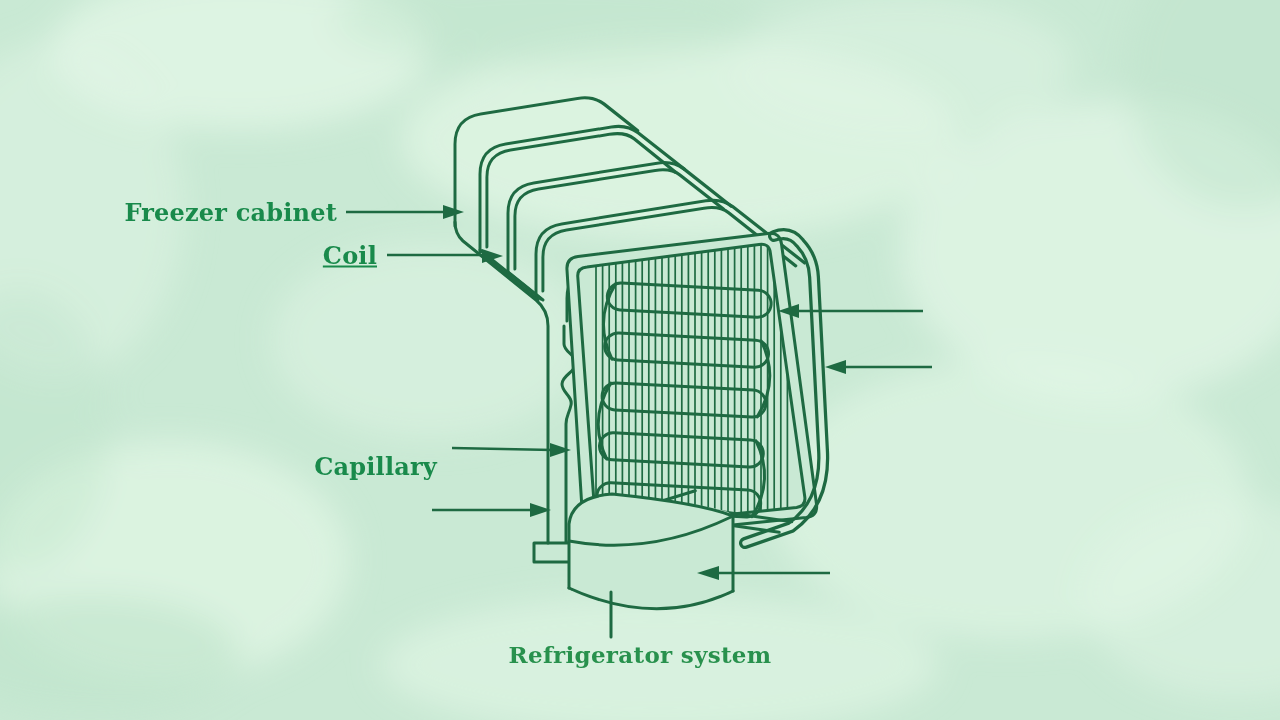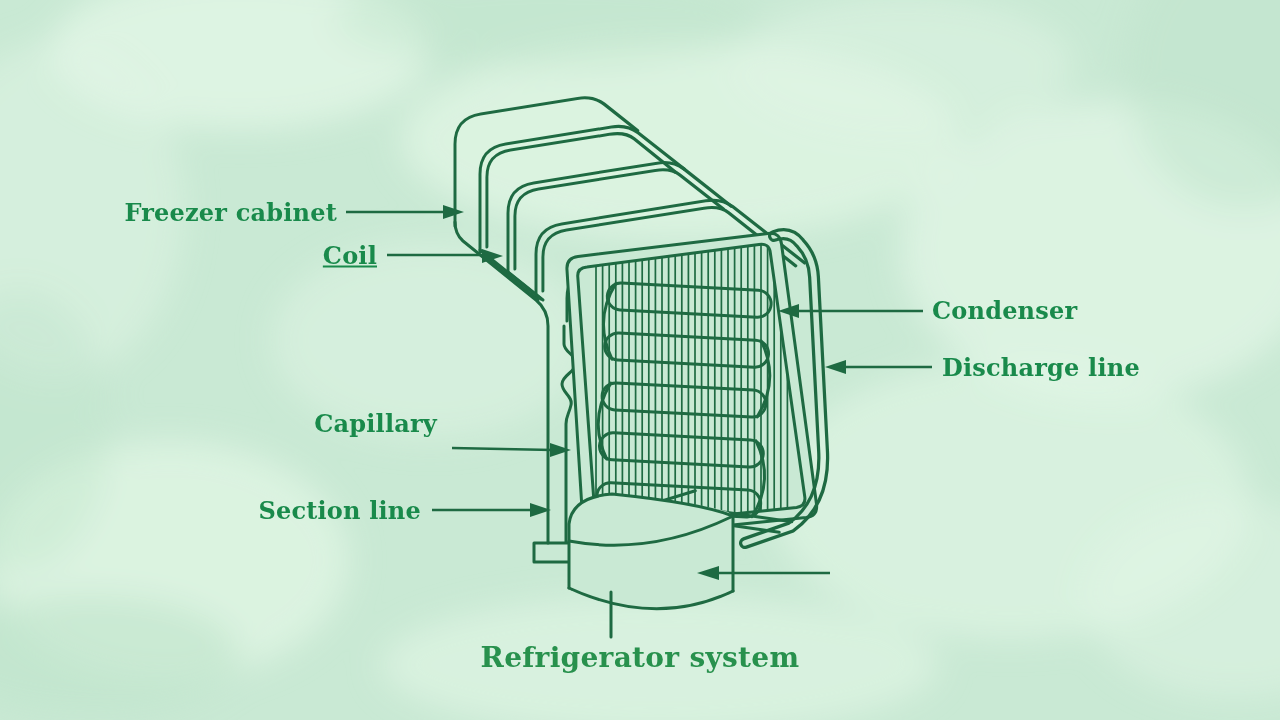--- a/index.html
+++ b/index.html
@@ -27,21 +27,21 @@
     font-weight:bold;
     white-space:nowrap;
     transform:translateY(-50%);
     letter-spacing:.2px;
   }
   .page-title{
     position:absolute;
     left:0;right:0;top:641px;
     text-align:center;
     color:var(--title);
-    font-size:28px;
+    font-size:23px;
     font-weight:bold;
     letter-spacing:.3px;
   }
 </style>
 </head>
 <body>
 
 <div class="stage">
 
   <svg width="1280" height="720" viewBox="0 0 1280 720">
@@ -205,19 +205,16 @@
       </g>
       <g>
         <path class="ar" d="M 830 573 L 716 573"></path>
         <polygon class="arhead" points="697,573 719,566 719,580"></polygon>
       </g>
     </g>
   </svg>
 
   <div class="diagram-label" style="right:943px;top:212px;">Freezer cabinet</div>
   <div class="diagram-label" style="right:903px;top:255px;text-decoration:underline;">Coil</div>
-  <div class="diagram-label" style="left:932px;top:310px;">Condenser</div>
-  <div class="diagram-label" style="left:942px;top:367px;">Discharge line</div>
-  <div class="diagram-label" style="right:843px;top:423px;">Capillary</div>
-  <div class="diagram-label" style="right:859px;top:510px;">Section line</div>
+  <div class="diagram-label" style="right:843px;top:466px;">Capillary</div>
 
   <div class="page-title">Refrigerator system</div>
 </div>
 
 </body></html>

